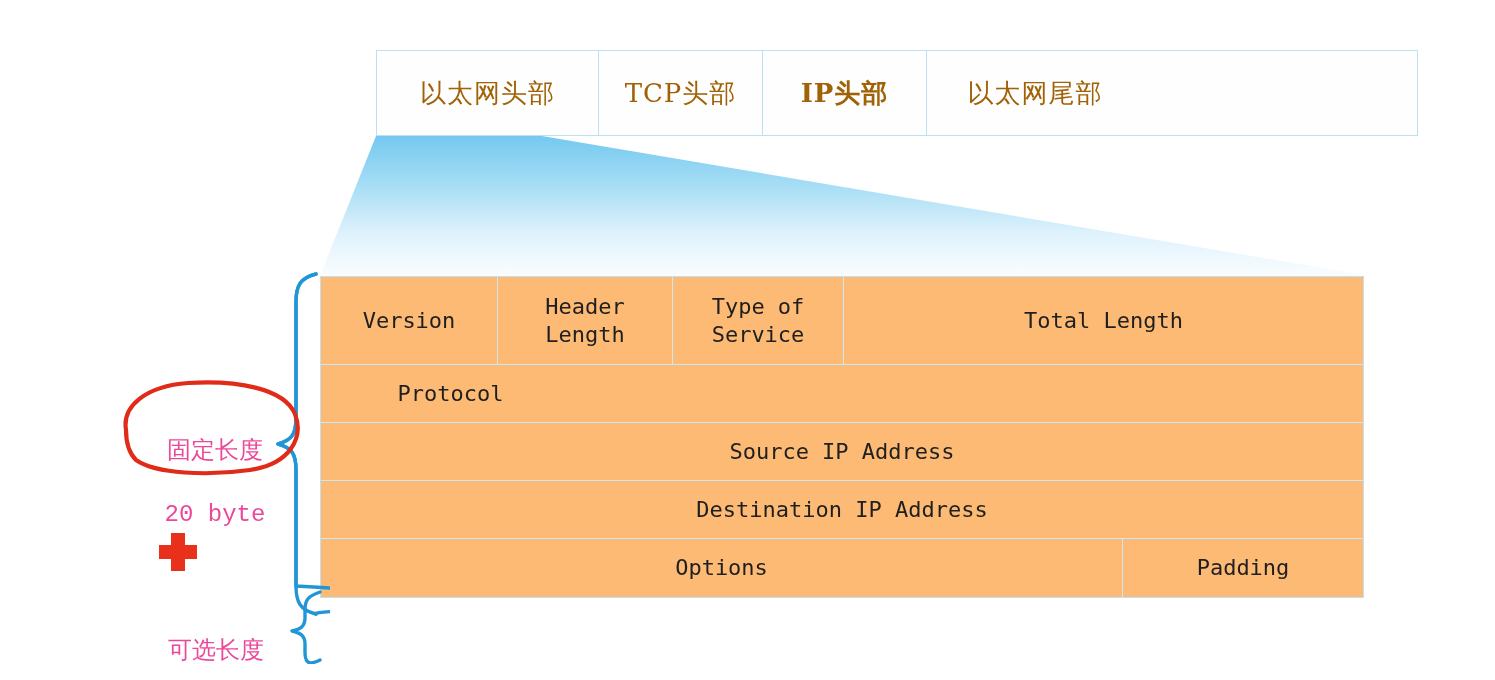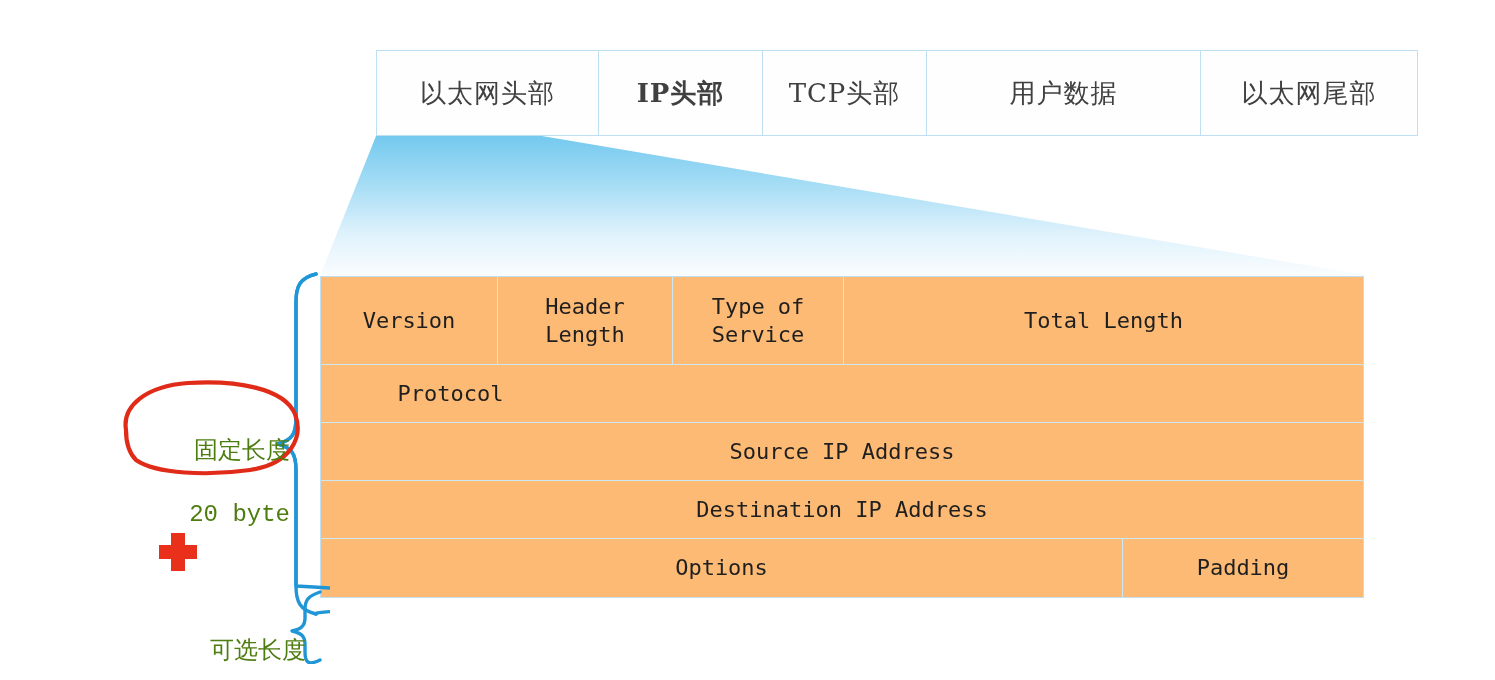--- a/index.html
+++ b/index.html
@@ -22,21 +22,21 @@
     box-sizing:border-box;
     border:1px solid #bfe0f2;
     background:#fefefe;
   }
   .frame-cell{
     box-sizing:border-box;
     border-right:1px solid #bfe0f2;
     display:flex;align-items:center;justify-content:center;
     font-family:"DejaVu Serif","Liberation Serif",serif;
     font-size:26px;
-    color:#404040;
+    color:#a16207;
     letter-spacing:1px;
     height:100%;
   }
   .frame-cell:last-child{border-right:none;}
   .frame-cell.bold{font-weight:bold;}
 
   
   .funnel{
     position:absolute;
     left:310px;top:136px;
@@ -72,22 +72,22 @@
     white-space:pre-line;
   }
   .ip-cell:last-child{border-right:none;}
   .row-tall{height:88px;}
   .row-std{height:58px;}
 
   
   .ann{
     position:absolute;
     font-family:"DejaVu Sans","Liberation Sans",sans-serif;
-    color:#4d7c0f;
-    text-align:right;
+    color:#ec4899;
+    text-align:center;
     line-height:1.35;
     white-space:pre-line;
   }
   .ann-fixed{
     left:140px;top:402px;
     width:150px;
     font-size:24px;
   }
   .ann-opt{
     left:126px;top:602px;
@@ -100,23 +100,22 @@
   .braces-svg{position:absolute;left:270px;top:268px;width:60px;height:396px;}
   .plus-icon{position:absolute;left:157px;top:531px;width:42px;height:42px;}
 </style>
 </head>
 <body>
 
 <div id="stage">
 
   <div class="frame-bar">
     <div class="frame-cell" style="width:222px">以太网头部</div>
+    <div class="frame-cell" style="width:164px">TCP头部</div>
     <div class="frame-cell bold" style="width:164px">IP头部</div>
-    <div class="frame-cell" style="width:164px">TCP头部</div>
-    <div class="frame-cell" style="width:274px">用户数据</div>
     <div class="frame-cell" style="width:216px">以太网尾部</div>
   </div>
 
   <svg class="funnel" viewBox="0 0 1060 140" preserveAspectRatio="none">
     <defs>
       <linearGradient id="funnelGrad" x1="0" y1="0" x2="0" y2="1">
         <stop offset="0%" stop-color="#74c9ef"></stop>
         <stop offset="35%" stop-color="#a6ddf5"></stop>
         <stop offset="70%" stop-color="#dff2fc"></stop>
         <stop offset="100%" stop-color="#fafdff"></stop>

